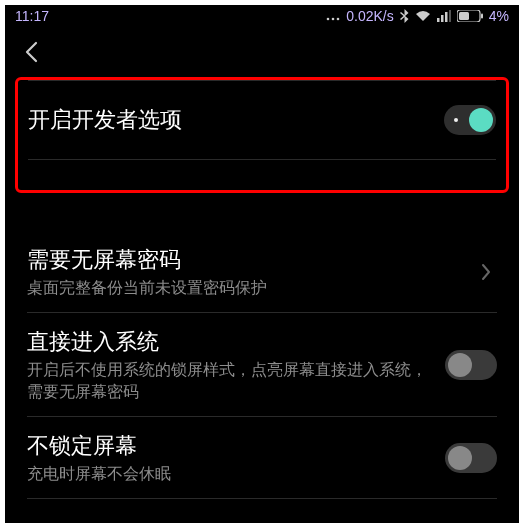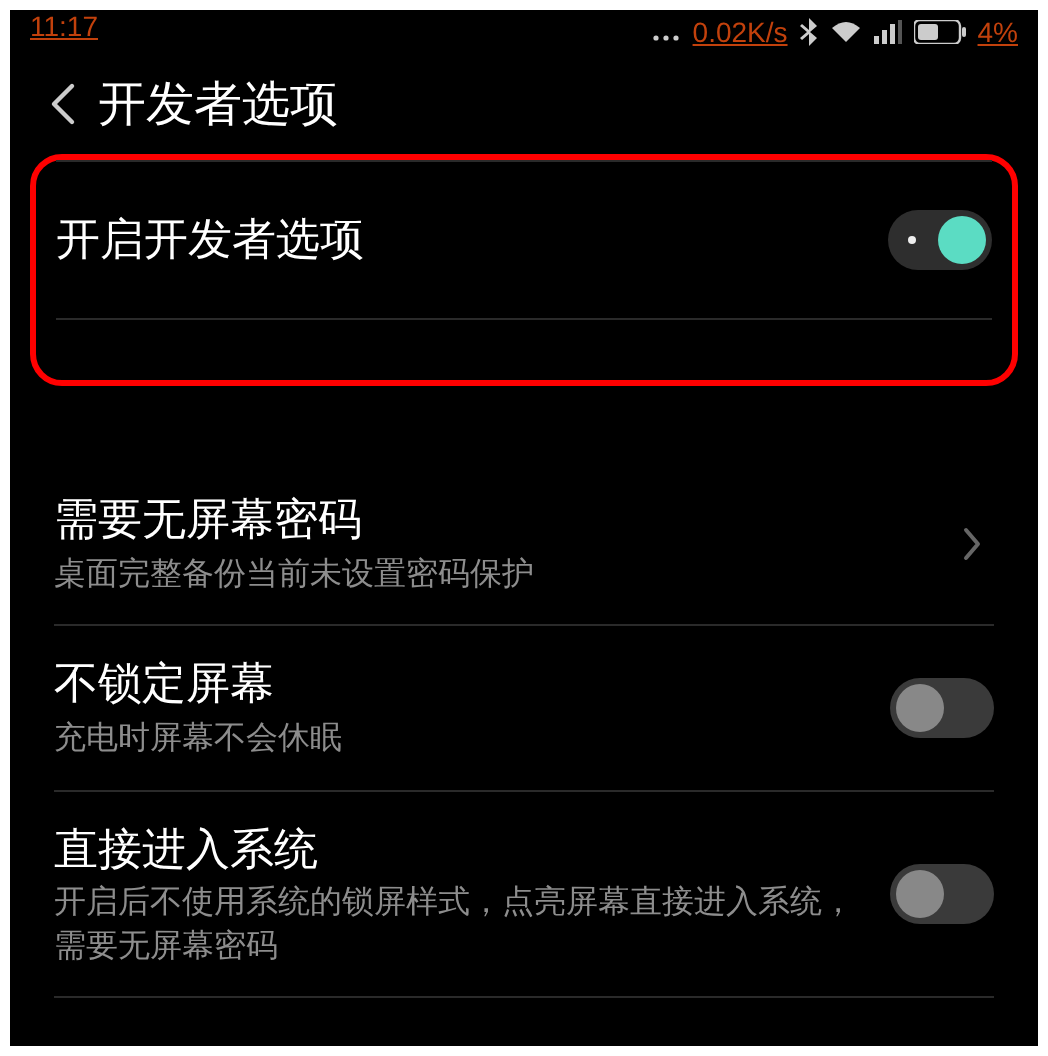--- a/index.html
+++ b/index.html
@@ -1,31 +1,31 @@
 <!DOCTYPE html>
 <html><head>
 <meta charset="utf-8">
 <style>
   * { box-sizing: border-box; margin: 0; padding: 0; }
   html, body { width: 524px; height: 528px; background: #000; color: #fff; font-family: -apple-system, "Helvetica Neue", Arial, sans-serif; overflow: hidden; }
   body { background: #fff; padding: 5px; }
   .screen { width: 514px; height: 518px; background: #000; position: relative; }
 
   
-  .statusbar { height: 22px; display: flex; justify-content: space-between; padding: 0 10px; font-size: 14px; color: #c2410c; text-decoration: underline; }
+  .statusbar { height: 22px; display: flex; align-items: center; justify-content: space-between; padding: 0 10px; font-size: 14px; color: #c4b5fd; }
   .statusbar .right { display: flex; align-items: center; gap: 6px; }
   .status-icon { display: inline-flex; align-items: center; }
 
   
   .header { display: flex; align-items: center; height: 50px; padding: 0 8px; }
   .back { width: 36px; height: 36px; display: flex; align-items: center; justify-content: center; color: #ccc; }
   .title { font-size: 24px; font-weight: 400; color: #fff; }
 
   
-  .highlight { border: 3px solid #ff0000; border-radius: 16px; margin: 0 10px 0 10px; padding: 0 10px; }
+  .highlight { border: 3px solid #ff0000; border-radius: 6px; margin: 0 10px 0 10px; padding: 0 10px; }
 
   
   .row { display: flex; align-items: center; justify-content: space-between; min-height: 70px; padding: 14px 0; border-bottom: 1px solid #2a2a2a; }
   .row:last-child { border-bottom: none; }
   .highlight .divider { height: 1px; background: #2a2a2a; }
   .highlight .row { border: none; padding: 24px 0; }
   .highlight .topdiv { height: 1px; background: #2a2a2a; }
 
   .section { margin: 38px 22px 0 22px; }
   .section .row { border-bottom: 1px solid #2a2a2a; }
@@ -90,21 +90,20 @@
       <span>4%</span>
     </div>
   </div>
 
   <div class="header">
     <div class="back">
       <svg width="14" height="22" viewBox="0 0 14 22">
           <path d="M12 2 L3 11 L12 20" stroke="#ccc" stroke-width="2.2" fill="none" stroke-linecap="round" stroke-linejoin="round"></path>
         </svg>
     </div>
-    <div class="title">开发者选项</div>
   </div>
 
   <div class="highlight">
     <div class="topdiv"></div>
     <div class="row">
       <div class="row-text">
         <div class="row-title">开启开发者选项</div>
       </div>
       <div class="toggle on">
         <span class="dot"></span>
@@ -124,32 +123,32 @@
       </div>
       <div class="chevron">
         <svg width="10" height="18" viewBox="0 0 10 18">
             <path d="M2 2 L8 9 L2 16" stroke="#666" stroke-width="2" fill="none" stroke-linecap="round" stroke-linejoin="round"></path>
           </svg>
       </div>
     </div>
 
     <div class="row">
       <div class="row-text">
-        <div class="row-title">不锁定屏幕</div>
-        <div class="row-sub">充电时屏幕不会休眠</div>
+        <div class="row-title">直接进入系统</div>
+        <div class="row-sub">开启后不使用系统的锁屏样式，点亮屏幕直接进入系统，需要无屏幕密码</div>
       </div>
       <div class="toggle">
         <span class="knob"></span>
       </div>
     </div>
 
     <div class="row">
       <div class="row-text">
-        <div class="row-title">直接进入系统</div>
-        <div class="row-sub">开启后不使用系统的锁屏样式，点亮屏幕直接进入系统，需要无屏幕密码</div>
+        <div class="row-title">不锁定屏幕</div>
+        <div class="row-sub">充电时屏幕不会休眠</div>
       </div>
       <div class="toggle">
         <span class="knob"></span>
       </div>
     </div>
 
   </div>
 
 </div>
 

